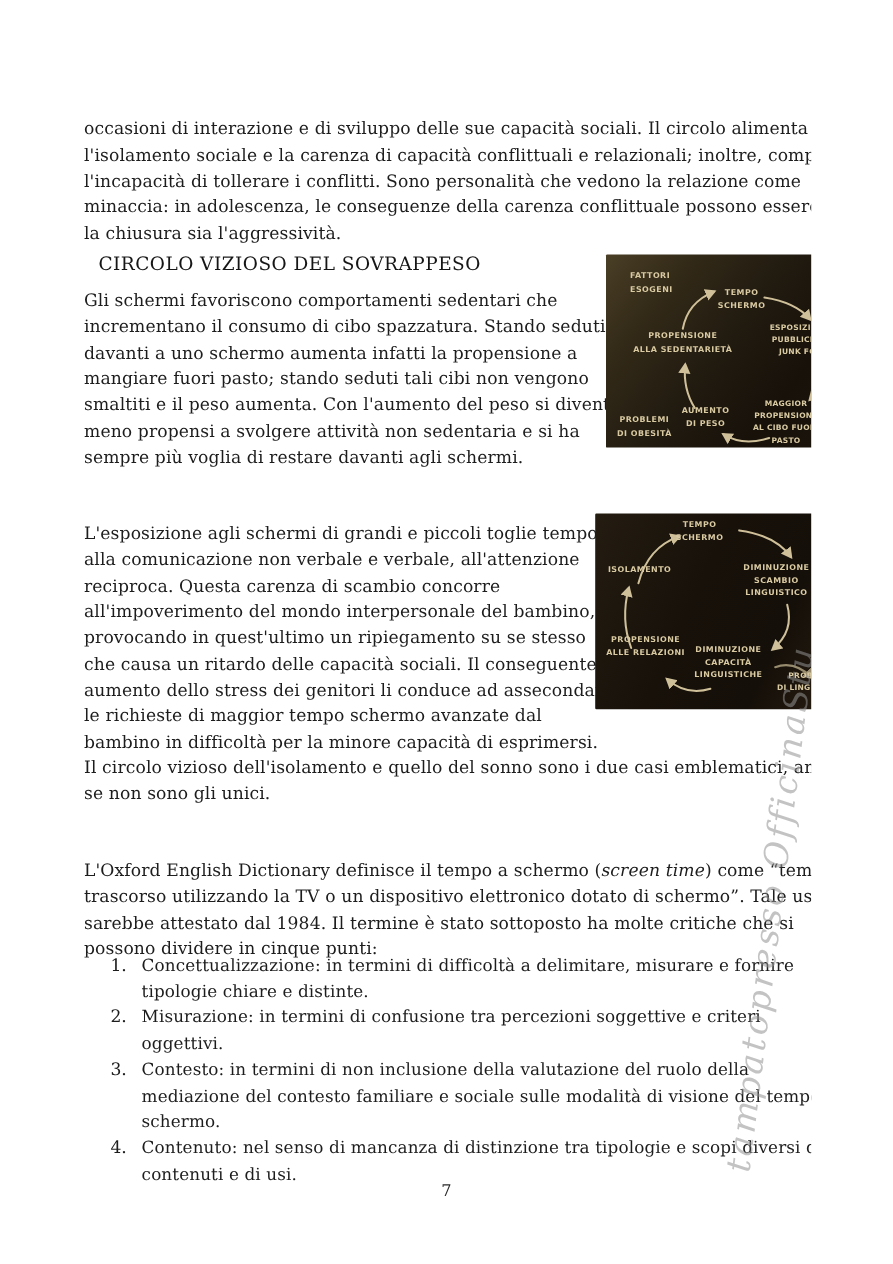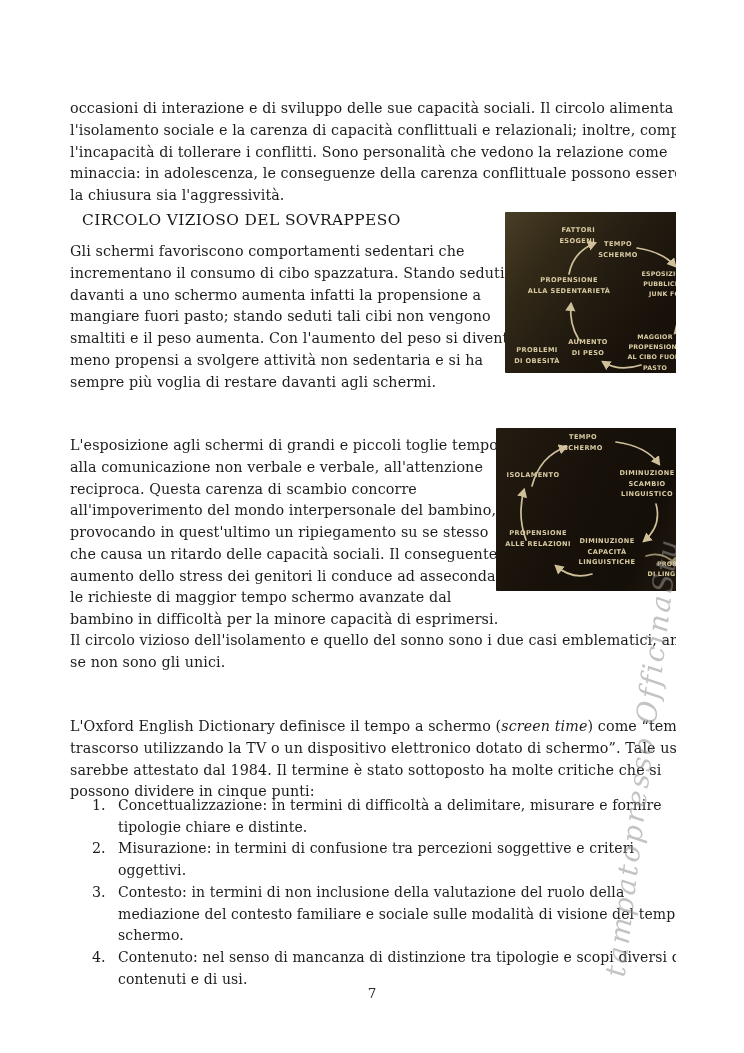--- a/index.html
+++ b/index.html
@@ -40,21 +40,21 @@
   .d2 {
     left:496px; top:428px; width:212px; height:163px;
     background:linear-gradient(115deg, #241c11 0%, #17110a 40%, #150f09 70%, #2b2113 100%);
   }
   .dnode {
     position:absolute; font-family:"DejaVu Sans", sans-serif; font-weight:bold;
     color:#d9caa2; text-align:center; white-space:pre-line;
     font-size:6.6px; line-height:1.62; letter-spacing:0.4px;
   }
   .dnode.small { font-size:6.3px; letter-spacing:0.2px; }
-  .dnode.left { text-align:right; }
+  .dnode.left { text-align:left; }
 </style>
 </head>
 <body>
 
 <div class="page">
 
   <p class="para" style="left:70px; top:84px; width:660px;">occasioni di interazione e di sviluppo delle sue capacità sociali. Il circolo alimenta
 l'isolamento sociale e la carenza di capacità conflittuali e relazionali; inoltre, comporta
 l'incapacità di tollerare i conflitti. Sono personalità che vedono la relazione come
 minaccia: in adolescenza, le conseguenze della carenza conflittuale possono essere sia

